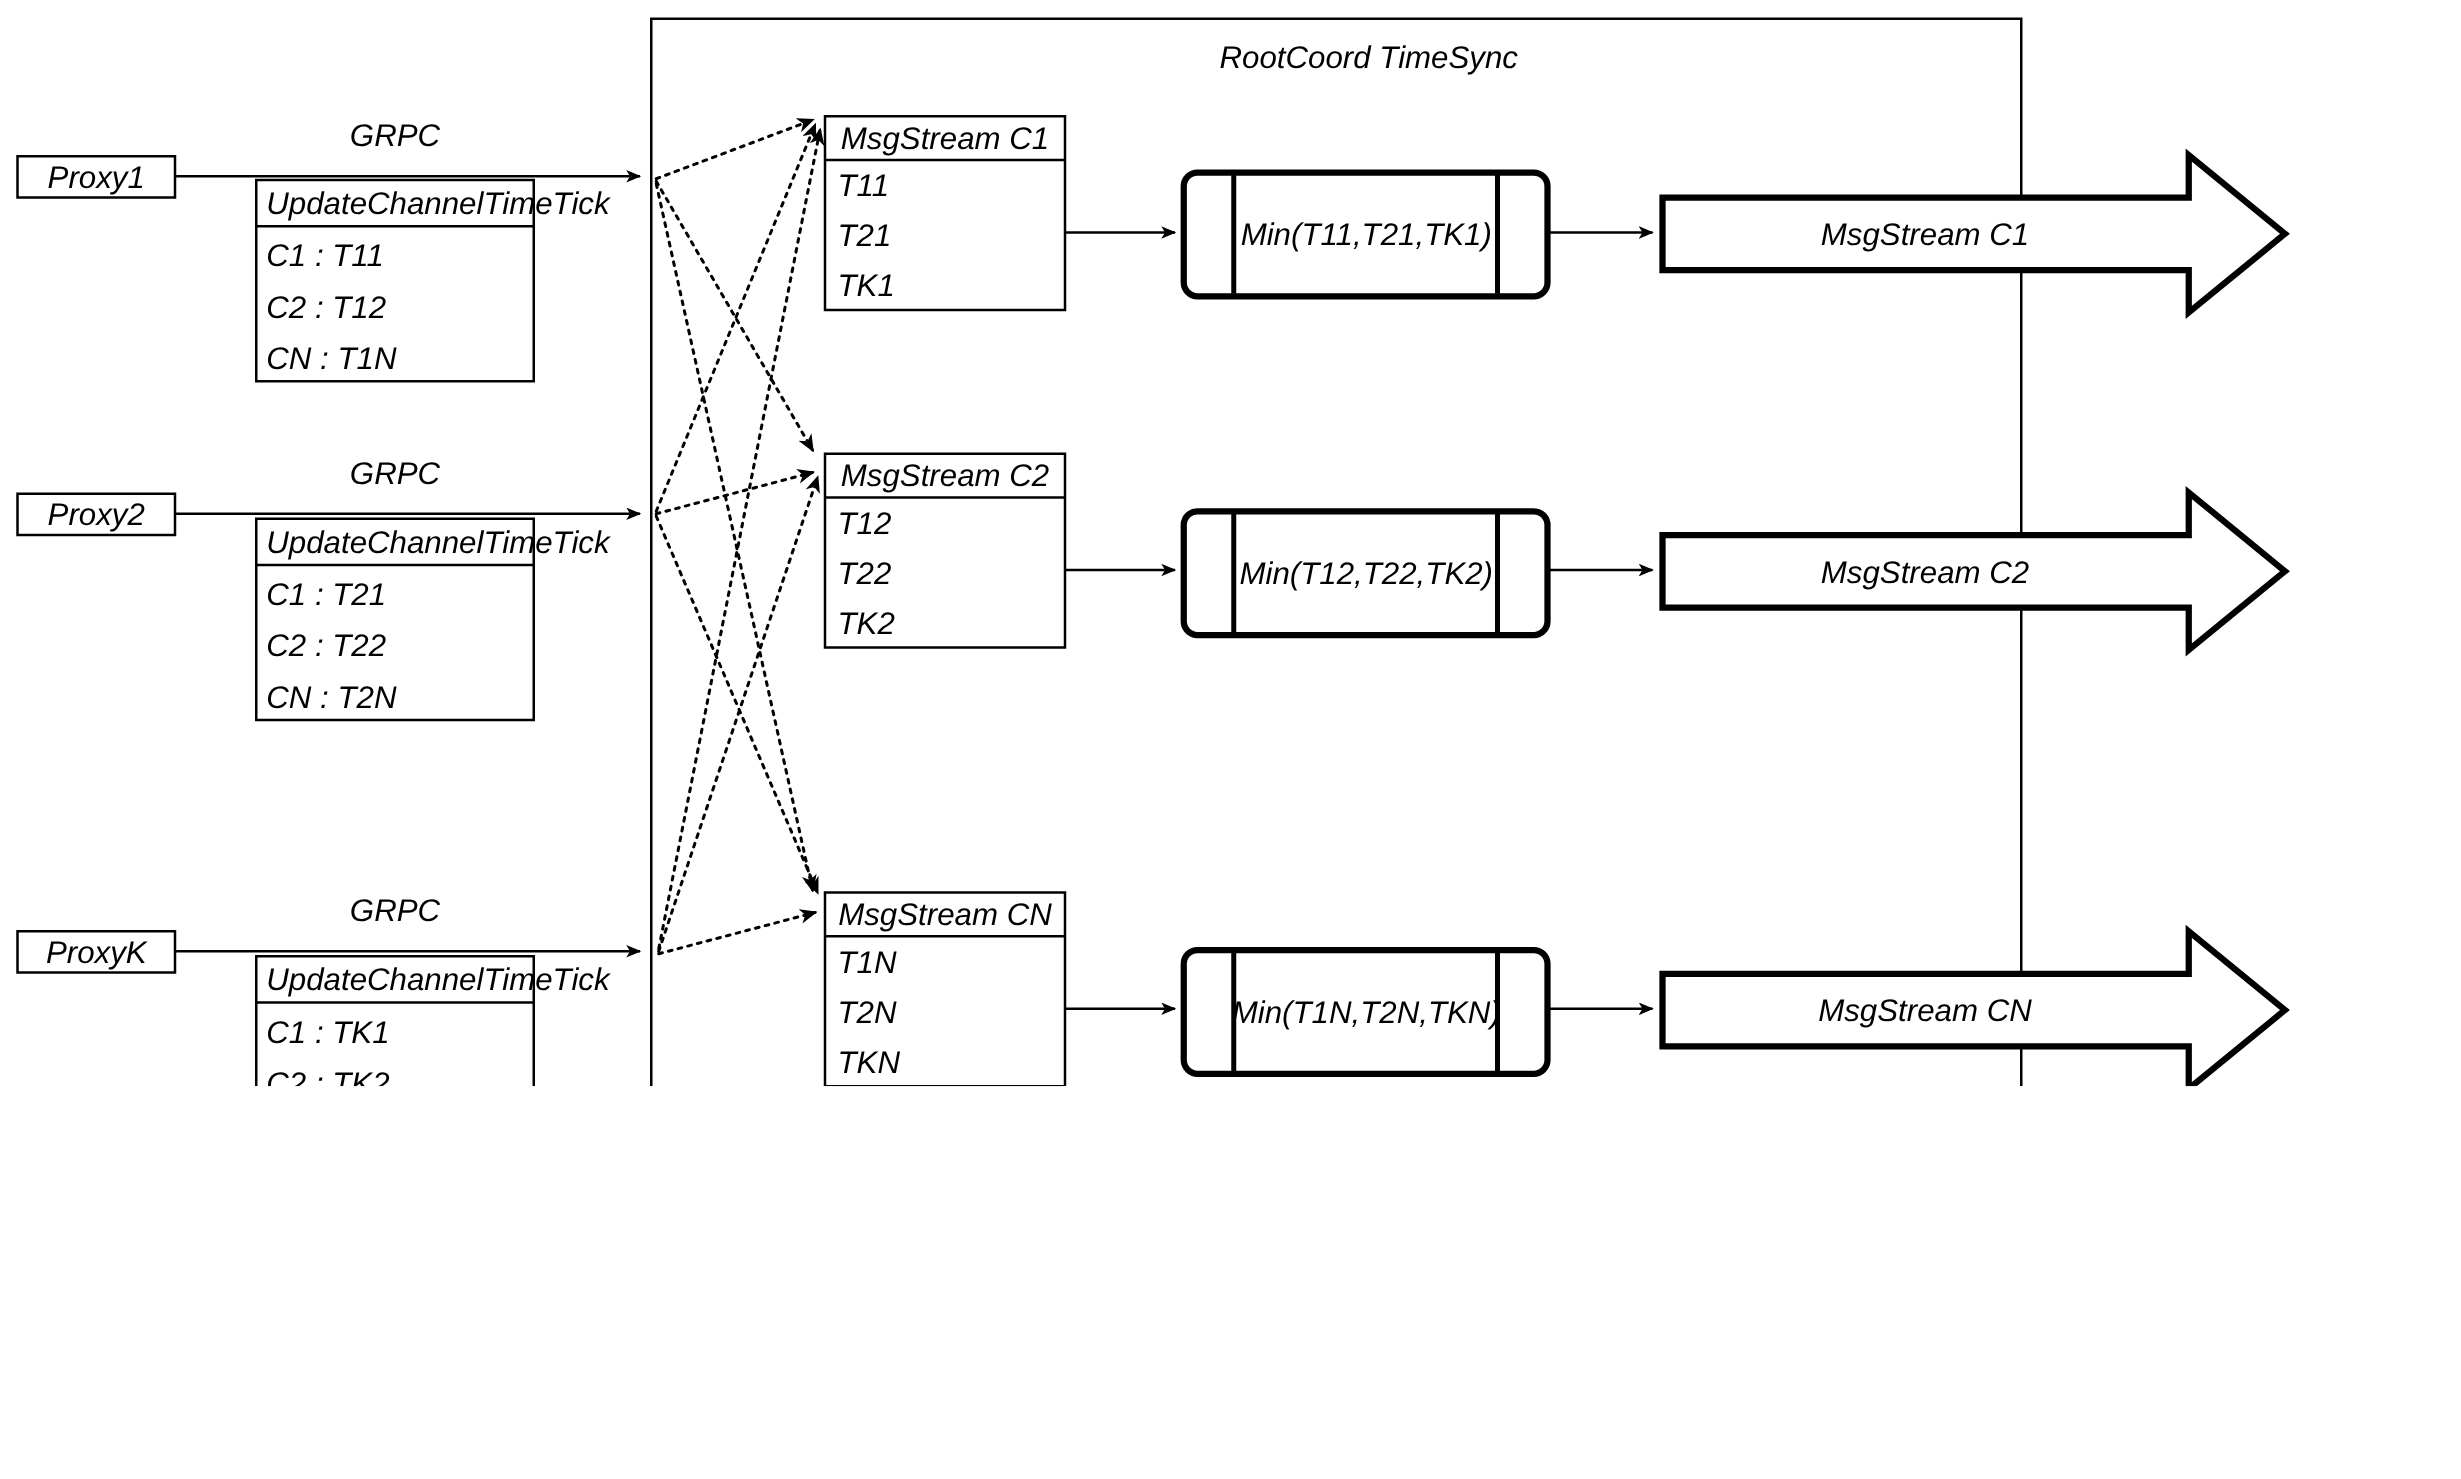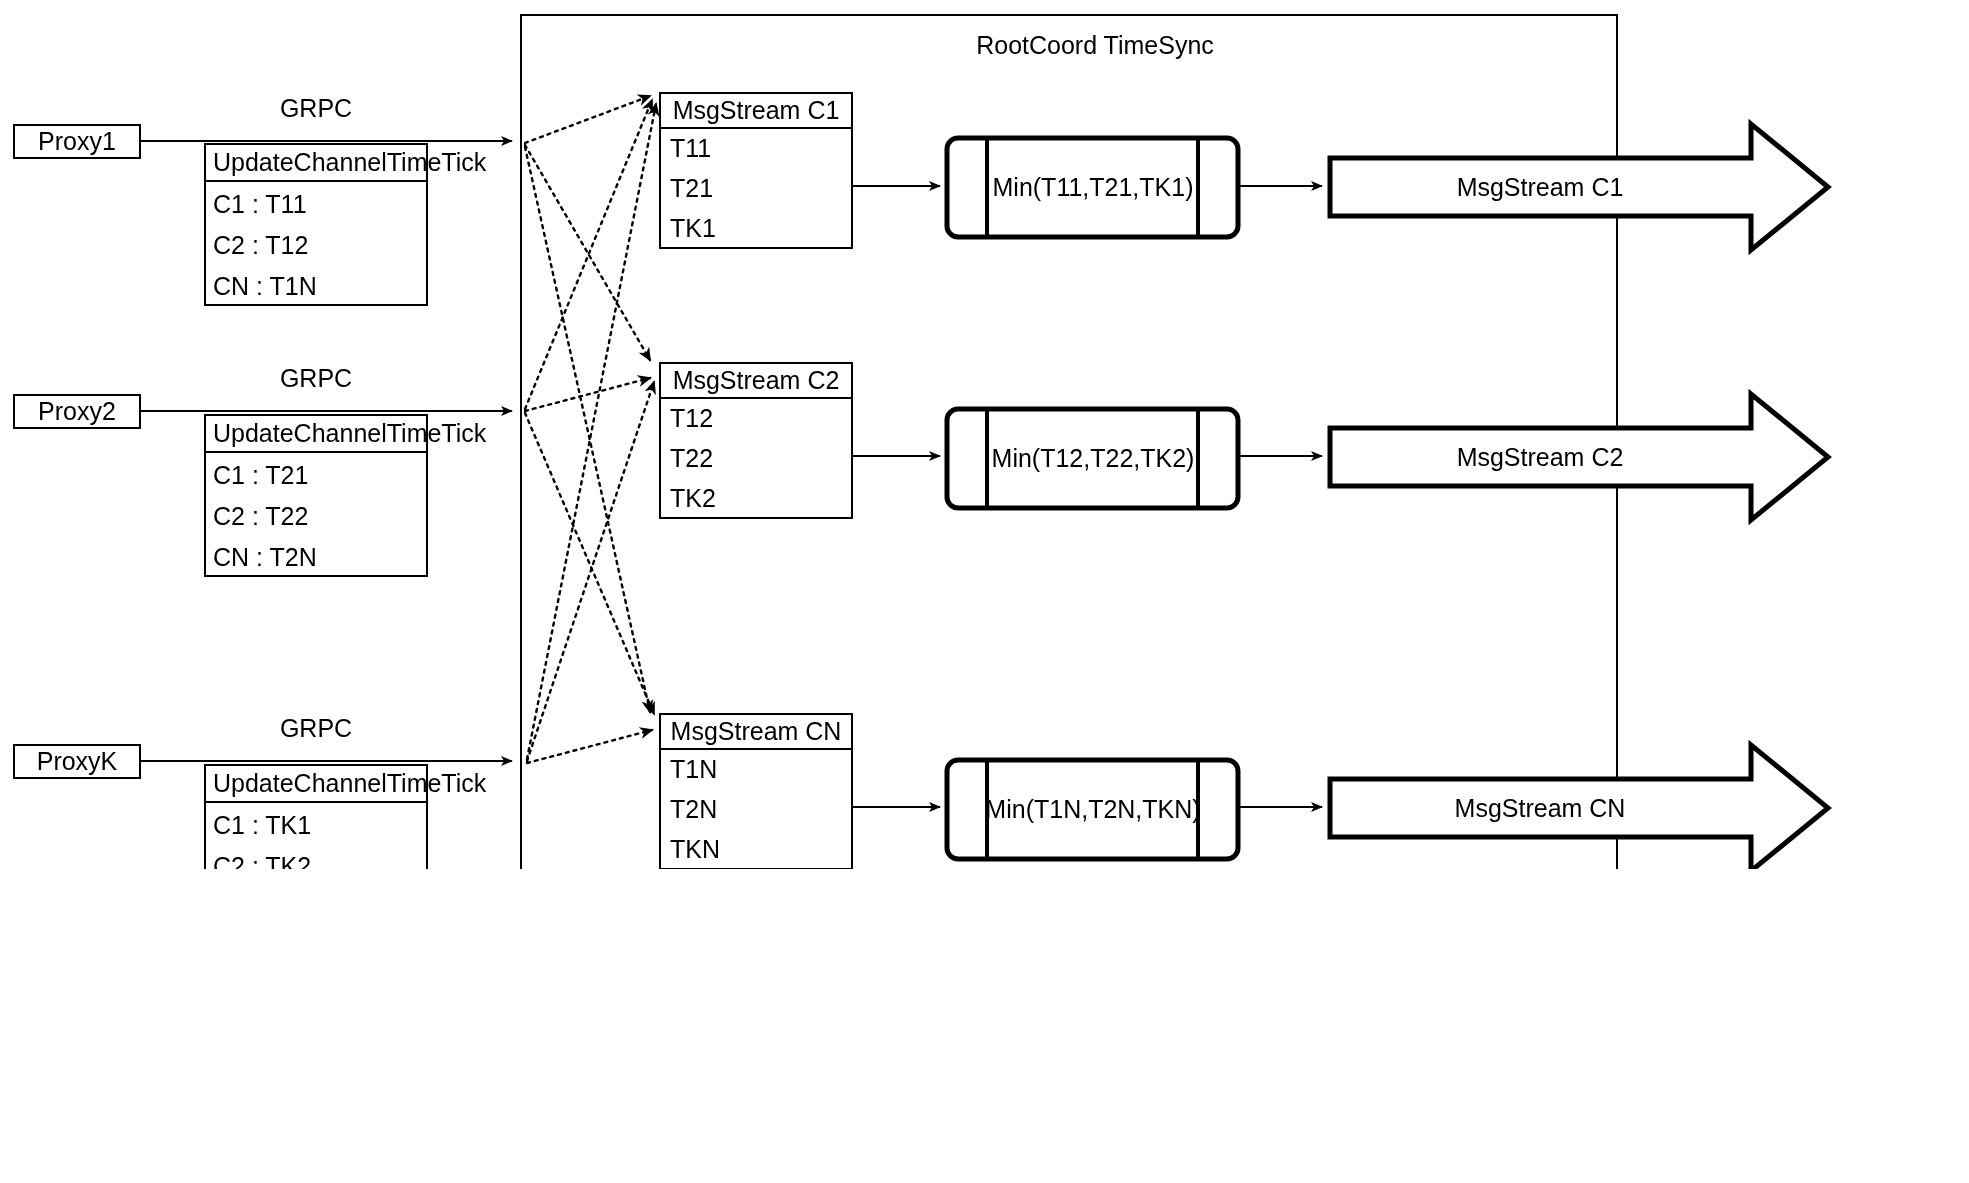--- a/index.html
+++ b/index.html
@@ -7,20 +7,21 @@
     padding: 0;
     background: #ffffff;
   }
   #stage {
     position: relative;
     width: 1969px;
     height: 869px;
     background: #ffffff;
     font-family: "Liberation Sans", sans-serif;
     overflow: hidden;
+    font-style: italic;
   }
   svg#diagram {
     position: absolute;
     left: 0;
     top: 0;
     width: 1969px;
     height: 1183px;
   }
   .stroke-thin {
     fill: none;

